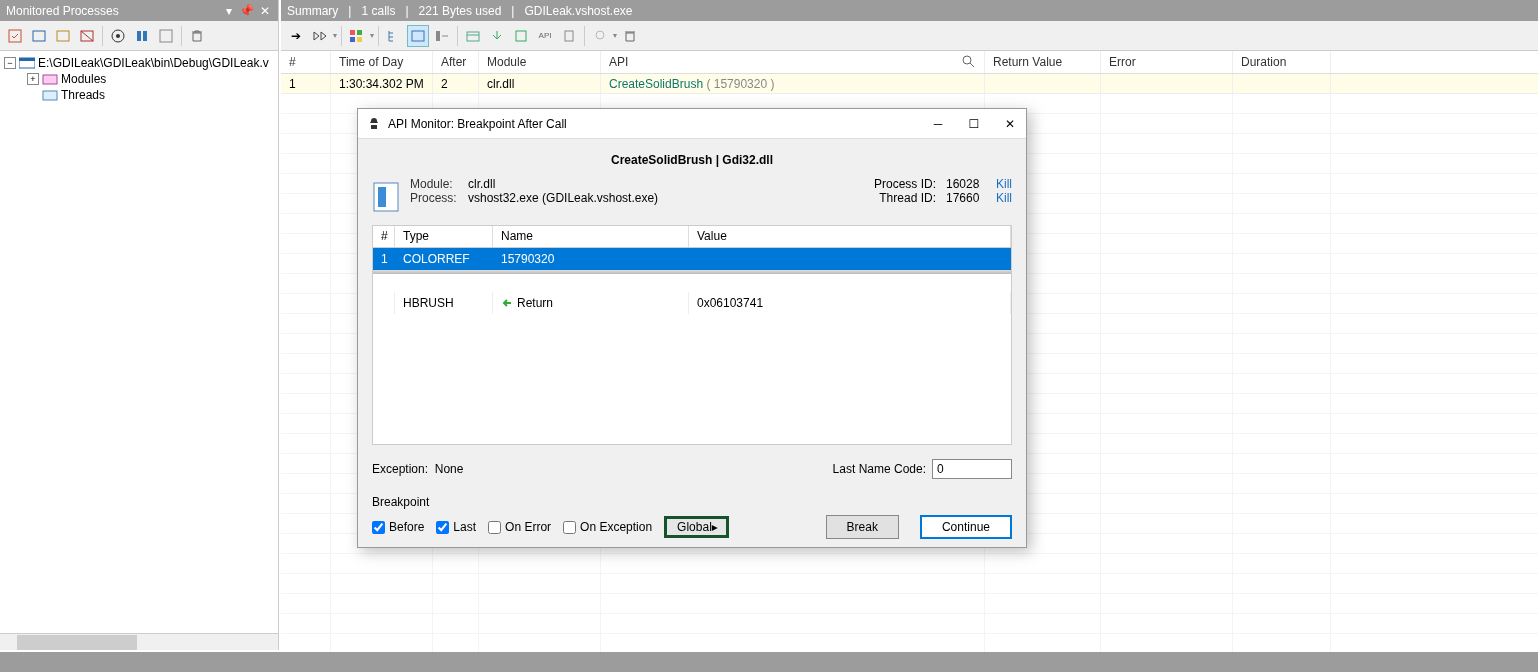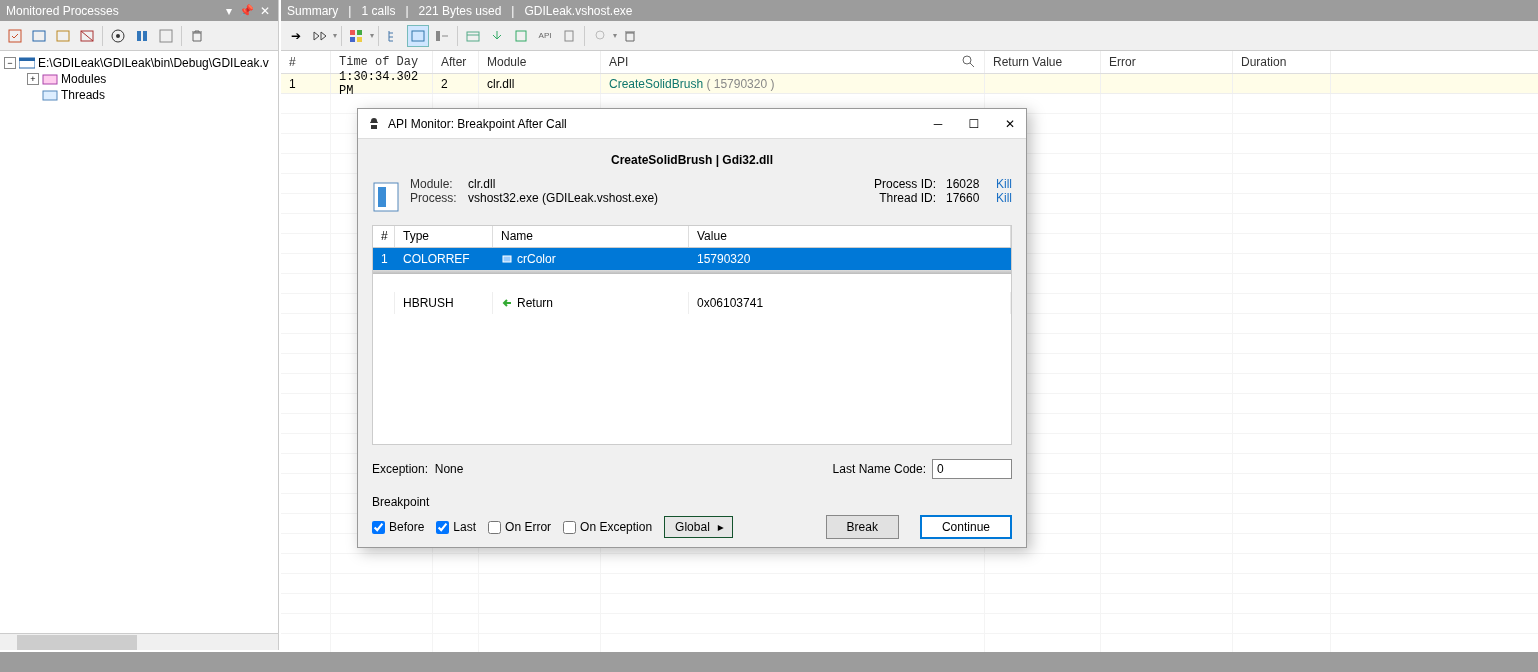--- a/index.html
+++ b/index.html
@@ -57,29 +57,29 @@
 .param-row.selected { background: #0078d7; color: #fff; }
 .param-row.selected .param-cell { border-right: 1px solid #0078d7; }
 .param-cell { padding: 1px 8px; border-right: 1px solid #eee; display: flex; align-items: center; gap: 4px; height: 100%; }
 .param-divider { height: 4px; background: linear-gradient(#ddd,#bbb); }
 .excep-row { display: flex; justify-content: space-between; align-items: center; margin-top: 14px; }
 .err-input { width: 80px; height: 20px; border: 1px solid #888; padding: 0 4px; background: #fff; }
 .bp-section { margin-top: 16px; }
 .bp-row { display: flex; align-items: center; gap: 14px; margin-top: 6px; }
 .chk { display: flex; align-items: center; gap: 4px; }
 .chk input { width: 13px; height: 13px; }
-.drop-btn { height: 22px; border: 1px solid #14532d; background: #e6e6e6; padding: 0 8px 0 10px; display: flex; align-items: center; gap: 8px; cursor: pointer; }
+.drop-btn { height: 22px; border: 3px solid #14532d; background: #e6e6e6; padding: 0 8px 0 10px; display: flex; align-items: center; cursor: pointer; }
 .dlg-buttons { display: flex; gap: 21px; }
 .btn { height: 24px; padding: 0 20px; border: 1px solid #888; background: #e1e1e1; cursor: pointer; display: flex; align-items: center; }
 .btn.primary { border: 2px solid #0078d7; background: #fff; }
 .bottom-strip { position: absolute; left: 0; right: 0; bottom: 0; height: 20px; background: #9c9c9c; }
 
 
 .c-num { width: 50px; }
-.c-time { width: 102px; font-family: Liberation Mono, monospace; }
+.c-time { width: 102px; }
 .c-thread { width: 46px; }
 .c-module { width: 122px; }
 .c-api { width: 384px; }
 .c-return { width: 116px; }
 .c-error { width: 132px; }
 .c-duration { width: 98px; }
 
 .p-num { width: 22px; }
 .p-type { width: 98px; }
 .p-name { width: 196px; }
@@ -626,26 +626,20 @@
     <div class="param-table">
       <div class="param-header">
         <div class="param-header-cell p-num">#</div>
         <div class="param-header-cell p-type">Type</div>
         <div class="param-header-cell p-name">Name</div>
         <div class="param-header-cell p-value">Value</div>
       </div>
       <div class="param-row selected">
         <div class="param-cell p-num">1</div>
         <div class="param-cell p-type">COLORREF</div>
-        <div class="param-cell p-name">
-          <svg width="12" height="12">
-              <rect x="2" y="3" width="8" height="6" fill="#9cf" stroke="#fff"></rect>
-            </svg>
-          <span>crColor</span>
-        </div>
         <div class="param-cell p-value">15790320</div>
       </div>
       <div class="param-divider"></div>
       <div class="param-row" style="margin-top:18px">
         <div class="param-cell p-num"></div>
         <div class="param-cell p-type">HBRUSH</div>
         <div class="param-cell p-name">
           <svg width="12" height="12">
               <path d="M10 6h-6 M6 3l-3 3l3 3" fill="none" stroke="#3a3" stroke-width="2"></path>
             </svg>

